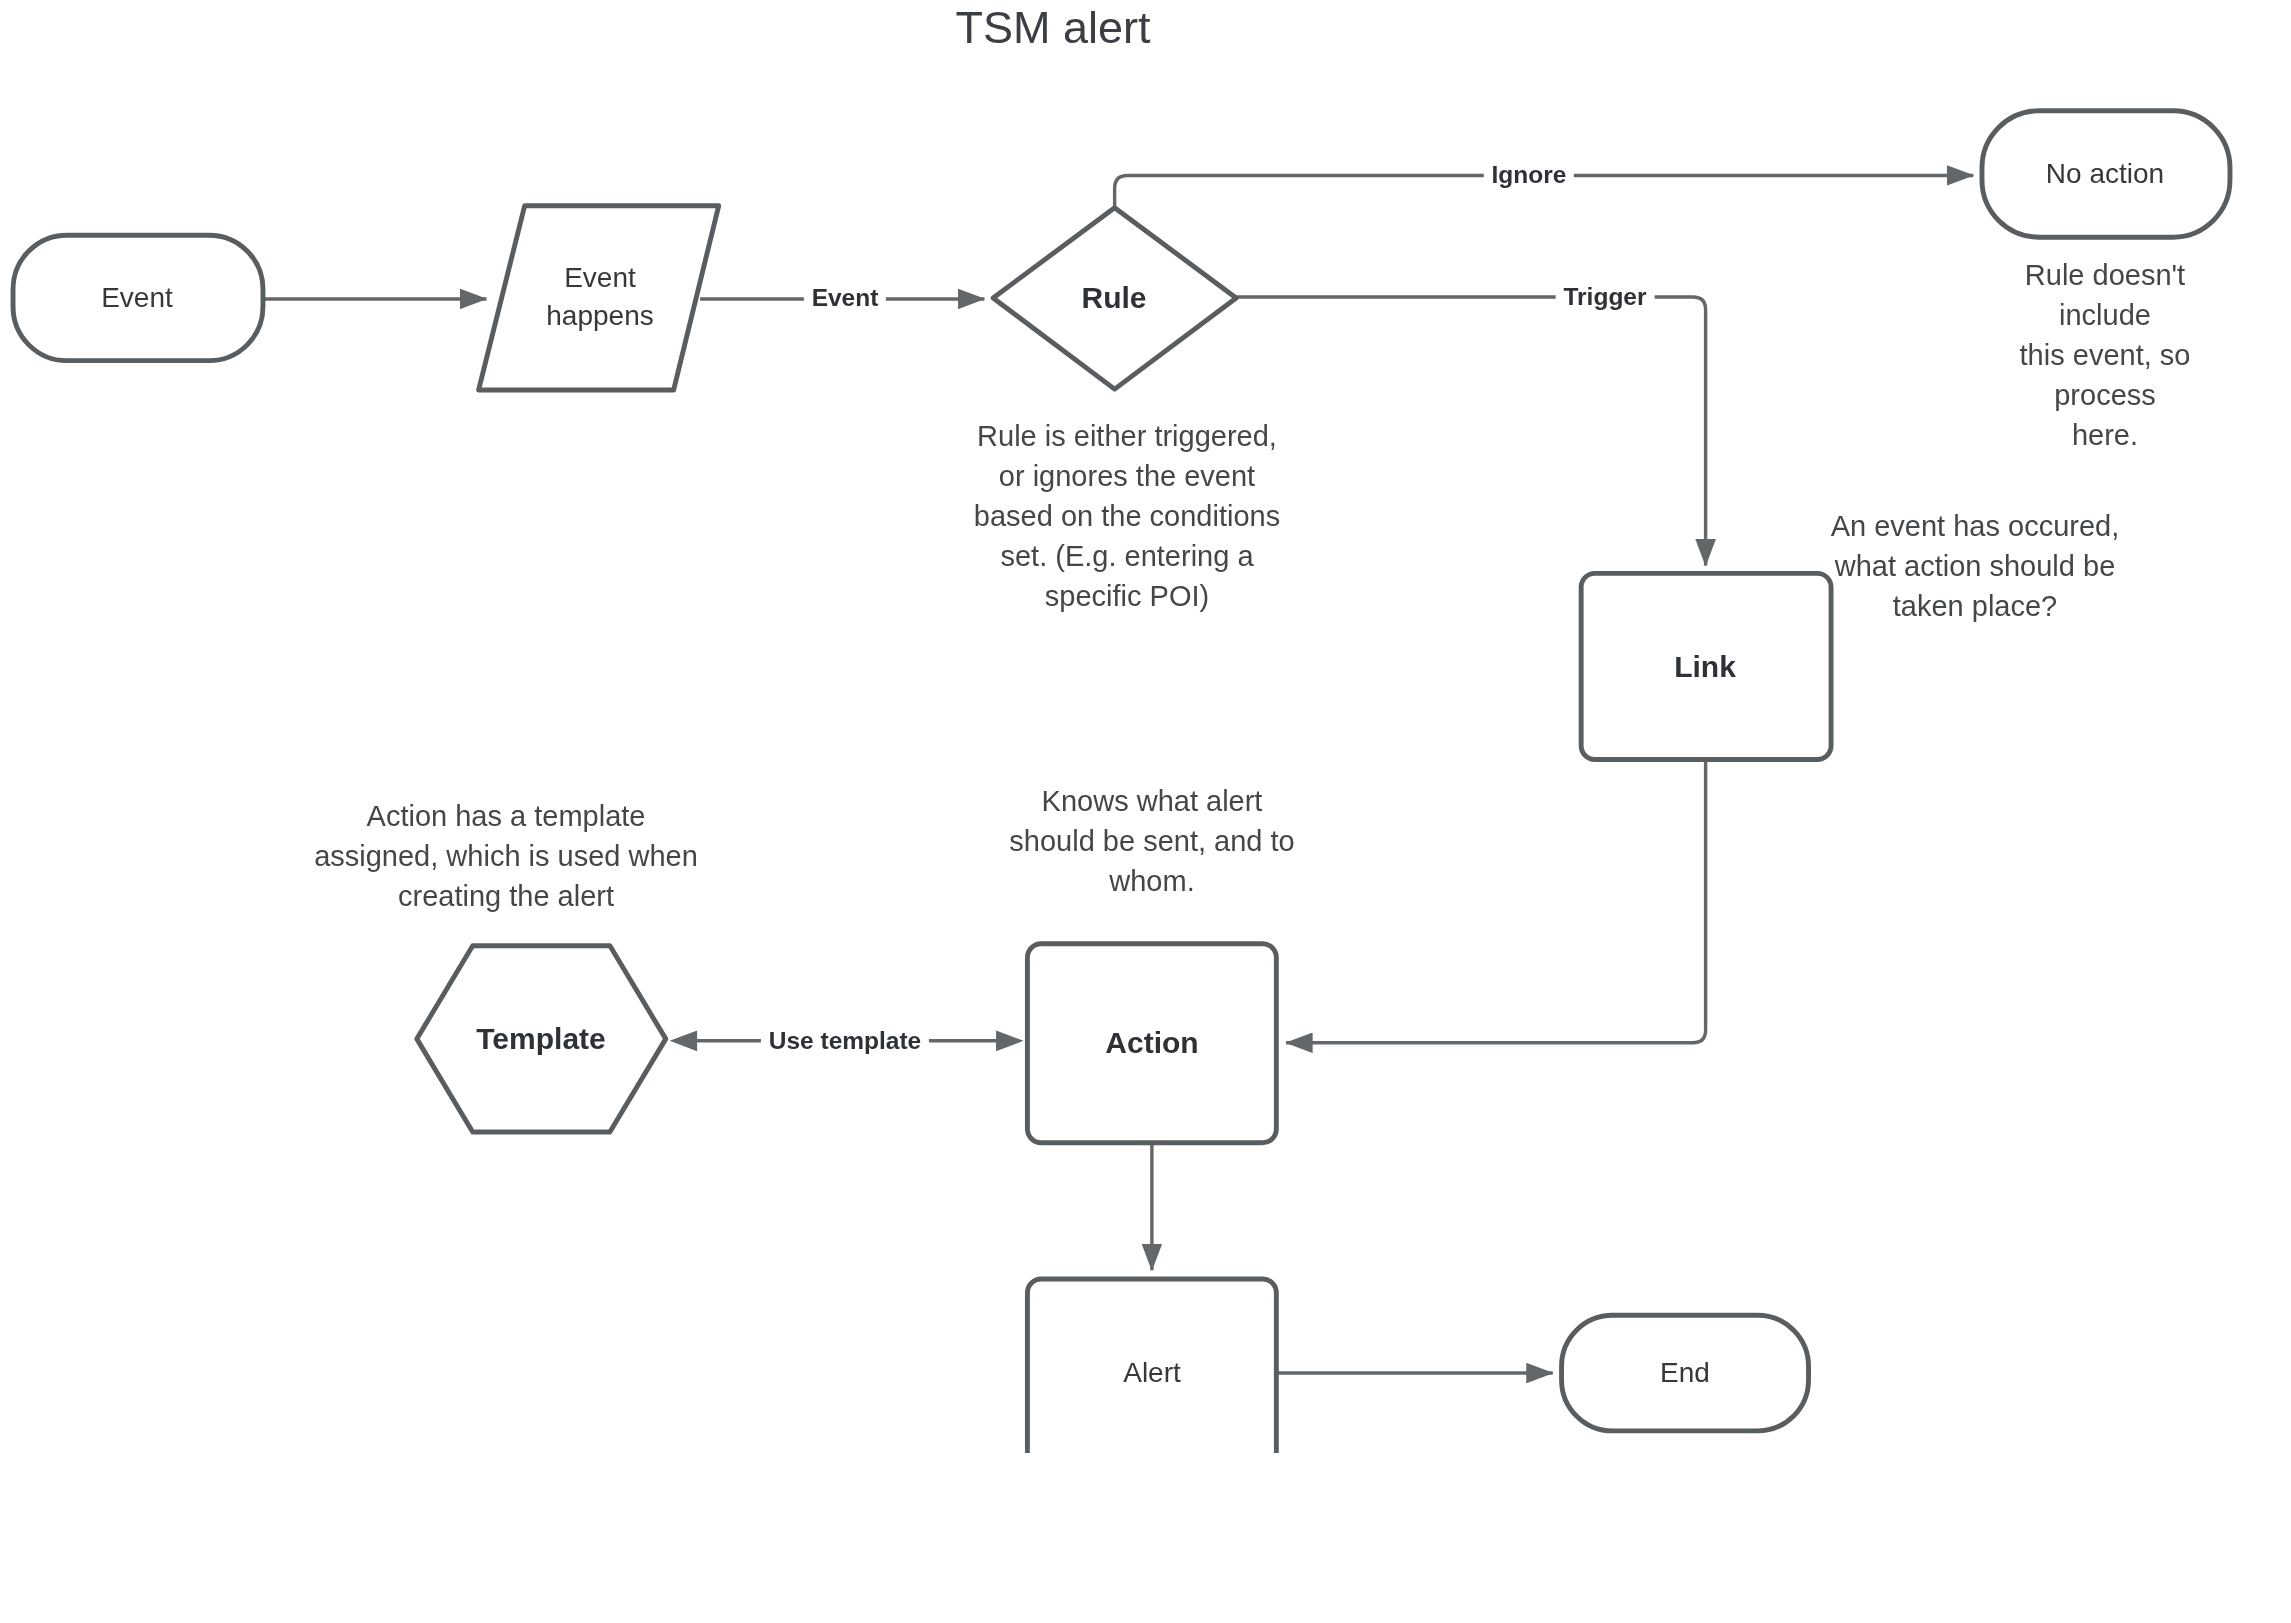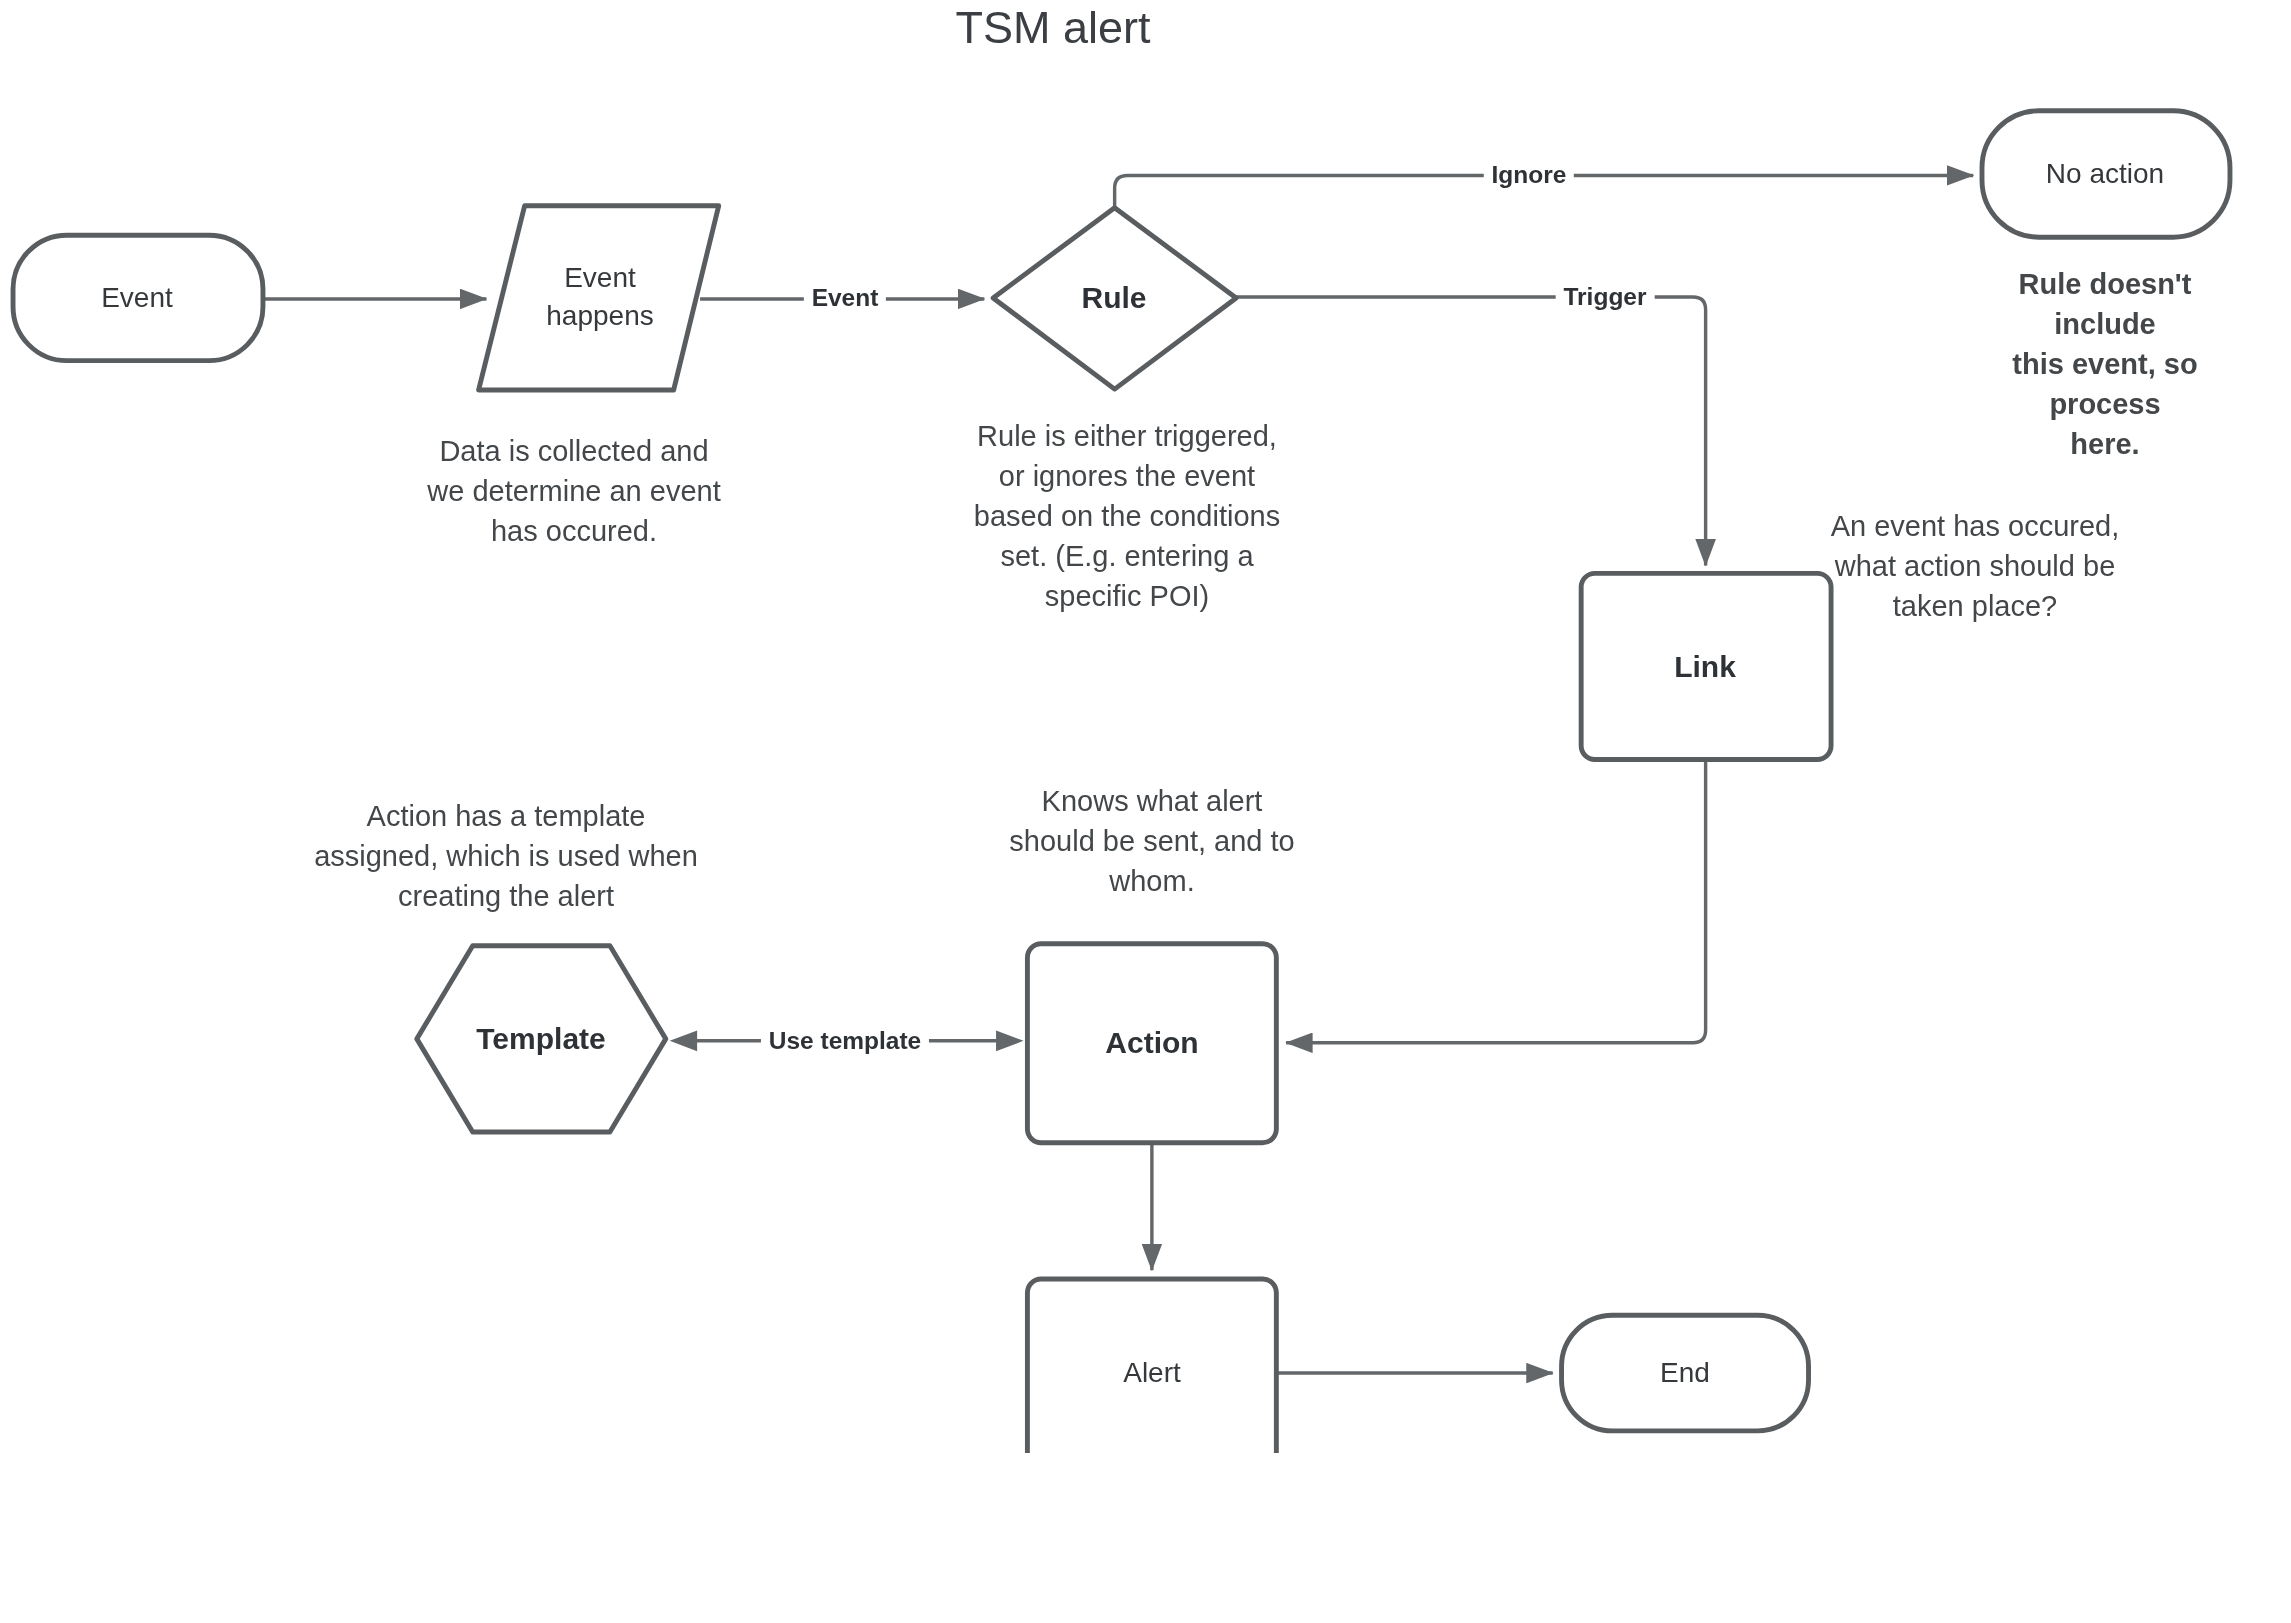--- a/index.html
+++ b/index.html
@@ -73,29 +73,26 @@
   <div class="nlabel bold" style="left:541px;top:1039px;">Template</div>
   <div class="nlabel bold" style="left:1152px;top:1043px;">Action</div>
   <div class="nlabel" style="left:1152px;top:1373px;">Alert</div>
   <div class="nlabel" style="left:1685px;top:1373px;">End</div>
 
   <div class="elabel" style="left:845px;top:298px;">Event</div>
   <div class="elabel" style="left:1529px;top:175px;">Ignore</div>
   <div class="elabel" style="left:1605px;top:297px;">Trigger</div>
   <div class="elabel" style="left:845px;top:1041px;">Use template</div>
 
-  <div class="caption" style="left:574px;top:431px;">Data is collected and
-we determine an event
-has occured.</div>
   <div class="caption" style="left:1127px;top:416px;">Rule is either triggered,
 or ignores the event
 based on the conditions
 set. (E.g. entering a
 specific POI)</div>
-  <div class="caption" style="left:2105px;top:264px;font-weight:bold;">Rule doesn't include
+  <div class="caption" style="left:2105px;top:255px;">Rule doesn't include
 this event, so process
 here.</div>
   <div class="caption" style="left:1975px;top:506px;">An event has occured,
 what action should be
 taken place?</div>
   <div class="caption" style="left:506px;top:796px;">Action has a template
 assigned, which is used when
 creating the alert</div>
   <div class="caption" style="left:1152px;top:781px;">Knows what alert
 should be sent, and to

